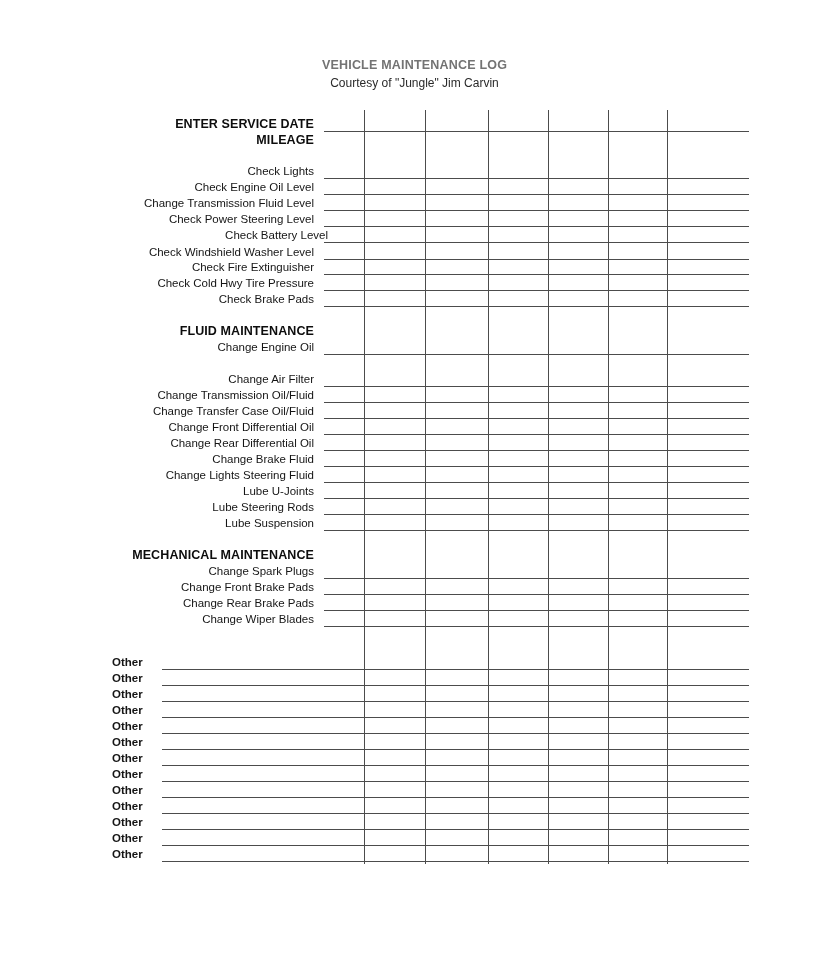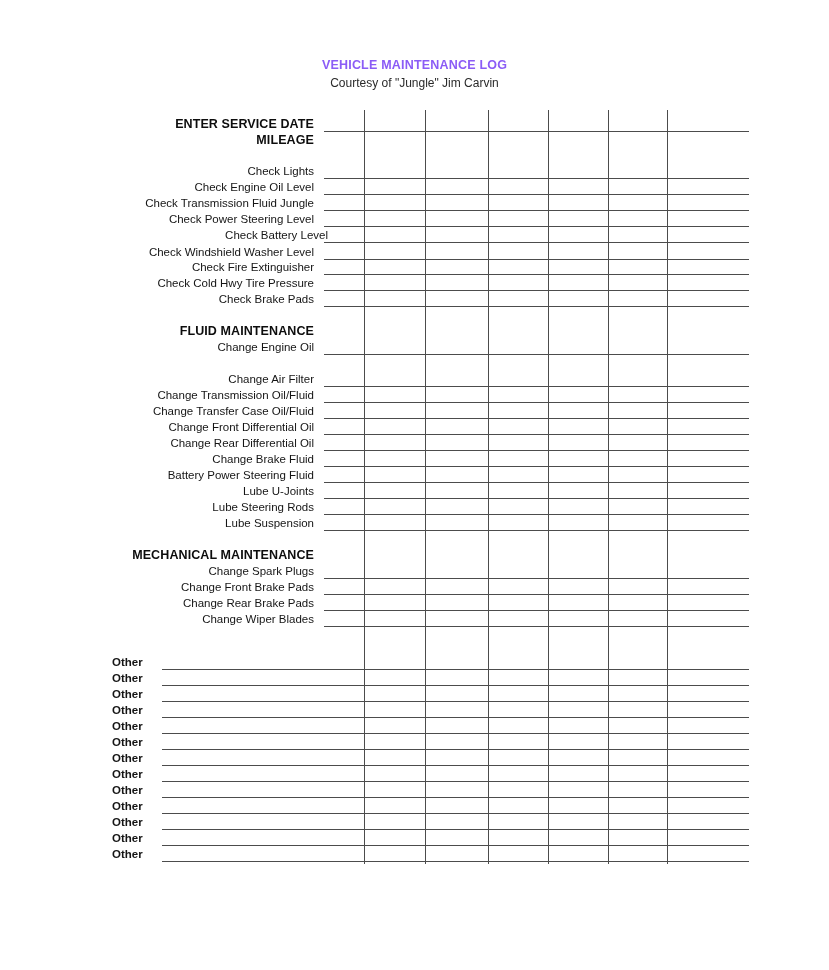--- a/index.html
+++ b/index.html
@@ -27,21 +27,21 @@
     position: absolute;
     left: 0;
     top: 58px;
     width: 829px;
     text-align: center;
   }
   .doc-title {
     font-size: 12.5px;
     font-weight: bold;
     letter-spacing: 0.2px;
-    color: #8b5cf6;
+    color: #737373;
     line-height: 15px;
   }
   .doc-subtitle {
     font-size: 12px;
     font-weight: normal;
     color: #2a2a2a;
     line-height: 15px;
     margin-top: 3px;
   }
 
@@ -139,21 +139,21 @@
       </div>
       <div class="row" style="top: 163px;">
         <div class="row-label">Check Lights</div>
         <div class="row-rule" style="background: rgb(76, 76, 76);"></div>
       </div>
       <div class="row" style="top: 179px;">
         <div class="row-label">Check Engine Oil Level</div>
         <div class="row-rule" style="background: rgb(76, 76, 76);"></div>
       </div>
       <div class="row" style="top: 195px;">
-        <div class="row-label">Check Transmission Fluid Jungle</div>
+        <div class="row-label">Change Transmission Fluid Level</div>
         <div class="row-rule" style="background: rgb(76, 76, 76);"></div>
       </div>
       <div class="row" style="top: 211px;">
         <div class="row-label">Check Power Steering Level</div>
         <div class="row-rule" style="background: rgb(76, 76, 76);"></div>
       </div>
       <div class="row" style="top: 227px; padding-left: 14px;">
         <div class="row-label">Check Battery Level</div>
         <div class="row-rule" style="background: rgb(76, 76, 76);"></div>
       </div>
@@ -198,21 +198,21 @@
       </div>
       <div class="row" style="top: 435px;">
         <div class="row-label">Change Rear Differential Oil</div>
         <div class="row-rule" style="background: rgb(76, 76, 76);"></div>
       </div>
       <div class="row" style="top: 451px; text-align: right;">
         <div class="row-label">Change Brake Fluid</div>
         <div class="row-rule" style="background: rgb(76, 76, 76);"></div>
       </div>
       <div class="row" style="top: 467px;">
-        <div class="row-label">Battery Power Steering Fluid</div>
+        <div class="row-label">Change Lights Steering Fluid</div>
         <div class="row-rule" style="background: rgb(76, 76, 76);"></div>
       </div>
       <div class="row" style="top: 483px;">
         <div class="row-label">Lube U-Joints</div>
         <div class="row-rule" style="background: rgb(76, 76, 76);"></div>
       </div>
       <div class="row" style="top: 499px;">
         <div class="row-label">Lube Steering Rods</div>
         <div class="row-rule" style="background: rgb(76, 76, 76);"></div>
       </div>

